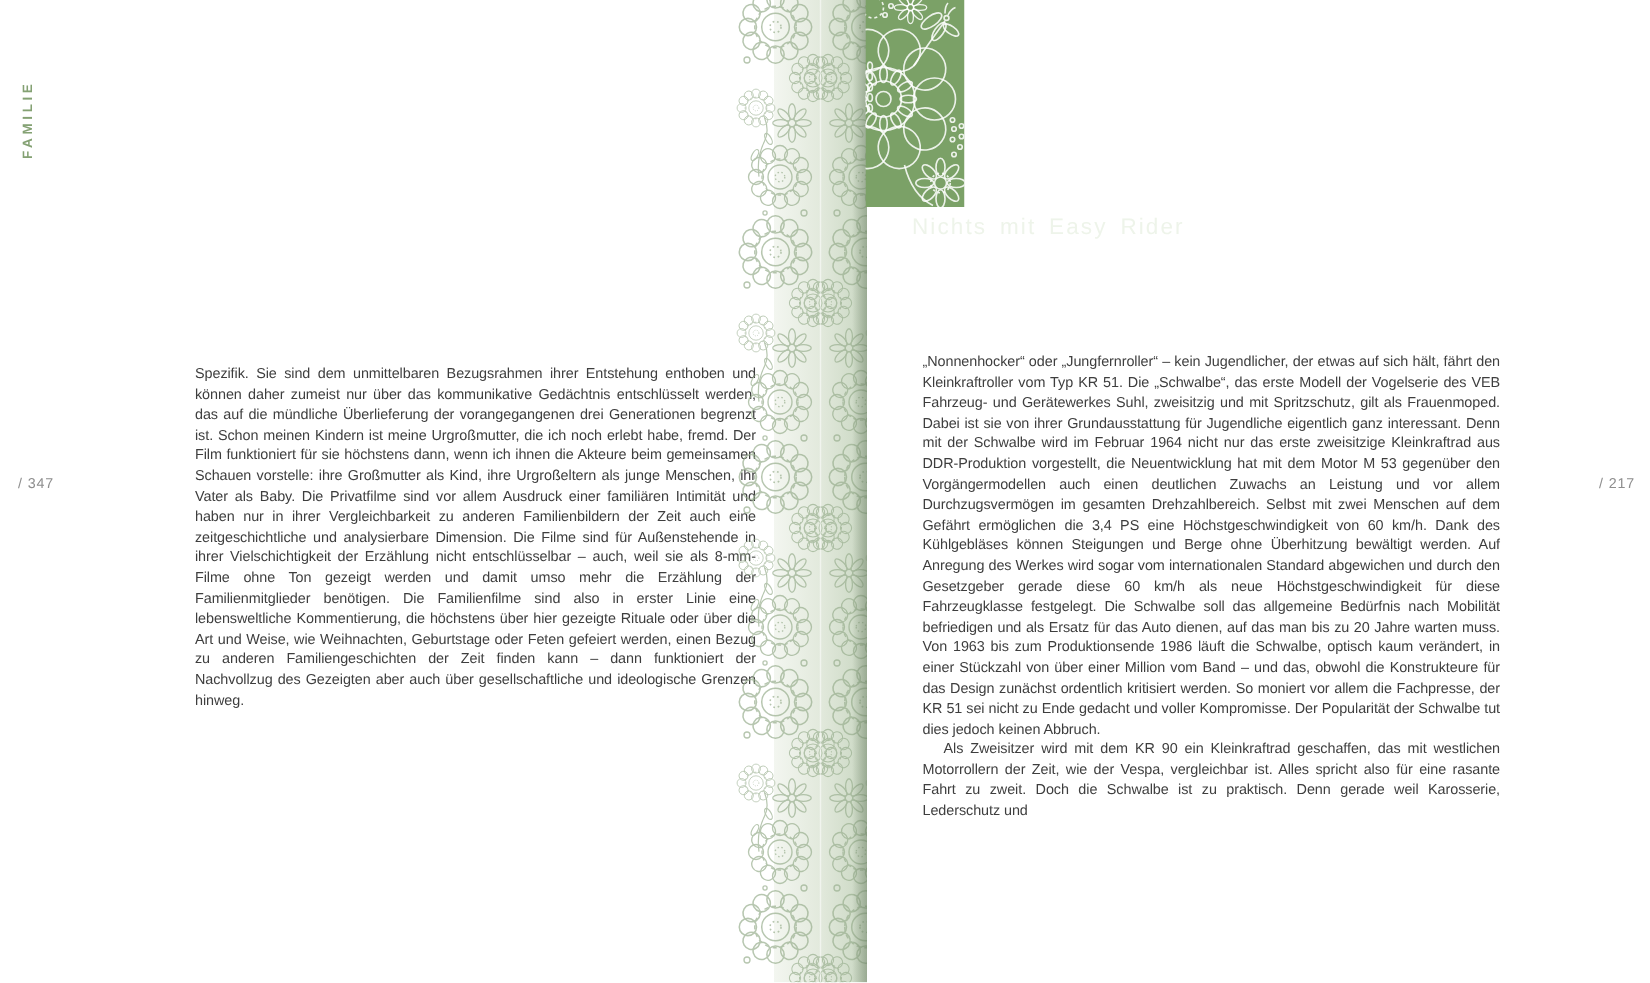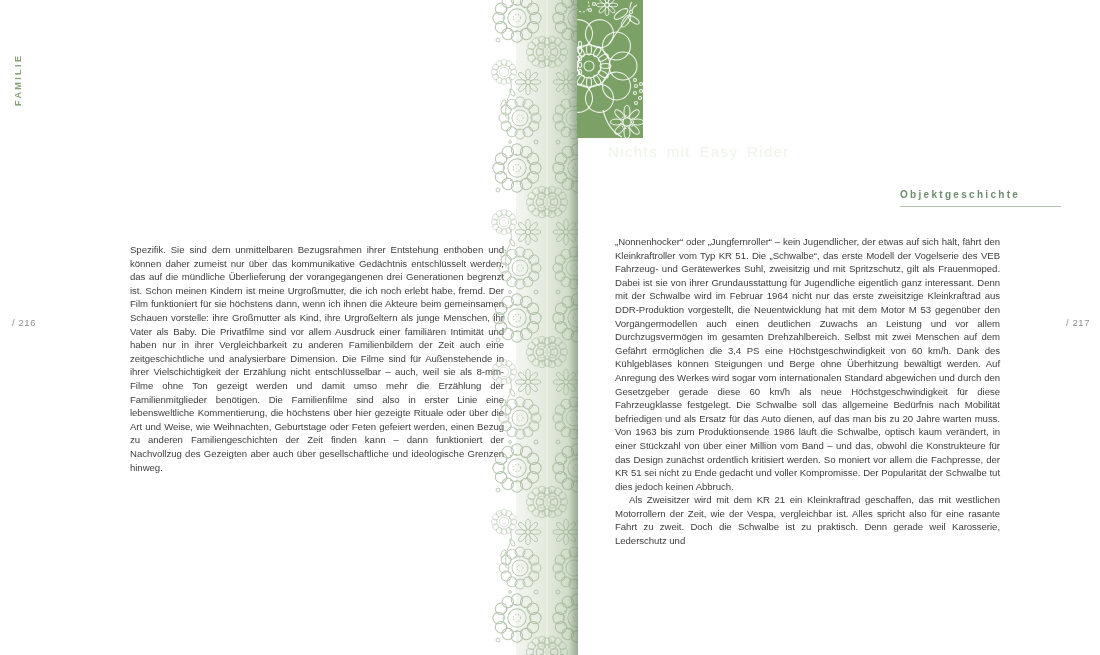--- a/index.html
+++ b/index.html
@@ -55,21 +55,21 @@
     font-size:10px;font-weight:bold;letter-spacing:2.3px;color:#6e8c6e;
   }
 </style>
 </head>
 <body>
 
 <div class="spread">
 
   <div class="familie">FAMILIE</div>
 
-  <div class="pnum left">/ 216</div>
+  <div class="pnum left">/ 347</div>
 
   <p class="body-text left-body">Spezifik. Sie sind dem unmittelbaren Bezugsrahmen ihrer Entstehung enthoben und können daher zumeist nur über das kommunikative Gedächtnis entschlüsselt werden, das auf die mündliche Überlieferung der vorangegangenen drei Generationen begrenzt ist. Schon meinen Kindern ist meine Urgroßmutter, die ich noch erlebt habe, fremd. Der Film funktioniert für sie höchstens dann, wenn ich ihnen die Akteure beim gemeinsamen Schauen vorstelle: ihre Großmutter als Kind, ihre Urgroßeltern als junge Menschen, ihr Vater als Baby. Die Privatfilme sind vor allem Ausdruck einer familiären Intimität und haben nur in ihrer Vergleichbarkeit zu anderen Familienbildern der Zeit auch eine zeitgeschichtliche und analysierbare Dimension. Die Filme sind für Außenstehende in ihrer Vielschichtigkeit der Erzählung nicht entschlüsselbar – auch, weil sie als 8-mm-Filme ohne Ton gezeigt werden und damit umso mehr die Erzählung der Familienmitglieder benötigen. Die Familienfilme sind also in erster Linie eine lebensweltliche Kommentierung, die höchstens über hier gezeigte Rituale oder über die Art und Weise, wie Weihnachten, Geburtstage oder Feten gefeiert werden, einen Bezug zu anderen Familiengeschichten der Zeit finden kann – dann funktioniert der Nachvollzug des Gezeigten aber auch über gesellschaftliche und ideologische Grenzen hinweg.</p>
 
   <svg id="lace-band" viewBox="0 0 88 655" aria-hidden="true">
       <defs>
         <linearGradient id="tintg" x1="0" y1="0" x2="1" y2="0">
           <stop offset="0%" stop-color="#f3f6f0"></stop>
           <stop offset="50%" stop-color="#e2e9dc"></stop>
           <stop offset="85%" stop-color="#d0dcc9"></stop>
           <stop offset="100%" stop-color="#c3d2bb"></stop>
@@ -1062,24 +1062,21 @@
         <ellipse cx="3" cy="58" rx="1.6" ry="2.6"></ellipse>
         <ellipse cx="3" cy="65" rx="1.6" ry="2.6"></ellipse>
         <ellipse cx="3" cy="72" rx="1.6" ry="2.6"></ellipse>
       </g>
     </svg>
 
   <div class="banner">
     <span>Nichts mit Easy Rider</span>
   </div>
 
-  <div class="objekt">
-    <span>Objektgeschichte</span>
-  </div>
 
   <div class="body-text right-body">
     <p>„Nonnenhocker“ oder „Jungfernroller“ – kein Jugendlicher, der etwas auf sich hält, fährt den Kleinkraftroller vom Typ KR 51. Die „Schwalbe“, das erste Modell der Vogelserie des VEB Fahrzeug- und Gerätewerkes Suhl, zweisitzig und mit Spritzschutz, gilt als Frauenmoped. Dabei ist sie von ihrer Grundausstattung für Jugendliche eigentlich ganz interessant. Denn mit der Schwalbe wird im Februar 1964 nicht nur das erste zweisitzige Kleinkraftrad aus DDR-Produktion vorgestellt, die Neuentwicklung hat mit dem Motor M 53 gegenüber den Vorgängermodellen auch einen deutlichen Zuwachs an Leistung und vor allem Durchzugsvermögen im gesamten Drehzahlbereich. Selbst mit zwei Menschen auf dem Gefährt ermöglichen die 3,4 PS eine Höchstgeschwindigkeit von 60 km/h. Dank des Kühlgebläses können Steigungen und Berge ohne Überhitzung bewältigt werden. Auf Anregung des Werkes wird sogar vom internationalen Standard abgewichen und durch den Gesetzgeber gerade diese 60 km/h als neue Höchstgeschwindigkeit für diese Fahrzeugklasse festgelegt. Die Schwalbe soll das allgemeine Bedürfnis nach Mobilität befriedigen und als Ersatz für das Auto dienen, auf das man bis zu 20 Jahre warten muss. Von 1963 bis zum Produktionsende 1986 läuft die Schwalbe, optisch kaum verändert, in einer Stückzahl von über einer Million vom Band – und das, obwohl die Konstrukteure für das Design zunächst ordentlich kritisiert werden. So moniert vor allem die Fachpresse, der KR 51 sei nicht zu Ende gedacht und voller Kompromisse. Der Popularität der Schwalbe tut dies jedoch keinen Abbruch.</p>
-    <p class="indent">Als Zweisitzer wird mit dem KR 21 ein Kleinkraftrad geschaffen, das mit westlichen Motorrollern der Zeit, wie der Vespa, vergleichbar ist. Alles spricht also für eine rasante Fahrt zu zweit. Doch die Schwalbe ist zu praktisch. Denn gerade weil Karosserie, Lederschutz und</p>
+    <p class="indent">Als Zweisitzer wird mit dem KR 90 ein Kleinkraftrad geschaffen, das mit westlichen Motorrollern der Zeit, wie der Vespa, vergleichbar ist. Alles spricht also für eine rasante Fahrt zu zweit. Doch die Schwalbe ist zu praktisch. Denn gerade weil Karosserie, Lederschutz und</p>
   </div>
 
   <div class="pnum right">/ 217</div>
 
 </div>
 
 </body></html>

